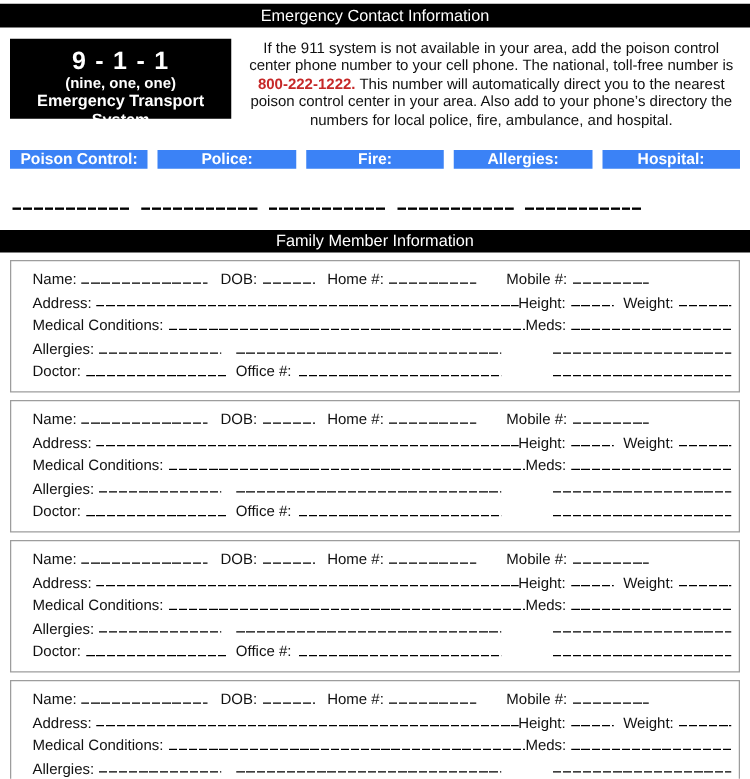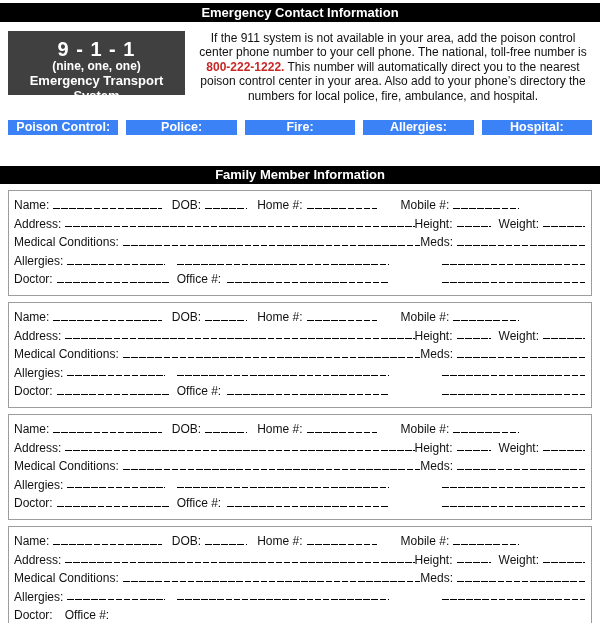--- a/index.html
+++ b/index.html
@@ -2,24 +2,24 @@
 <html><head>
 <meta charset="utf-8">
 <style>
   html,body{margin:0;padding:0;}
   body{
     width:600px;height:623px;overflow:hidden;background:#fff;
     font-family:"Liberation Sans","DejaVu Sans",sans-serif;color:#111;
   }
   
   .topbar{
-    background:#000;color:#fff;font-weight:bold;font-size:13px;
+    background:#000;color:#fff;font-weight:normal;font-size:13px;
     text-align:center;height:19px;line-height:19px;margin-top:3px;
   }
-  .topbar.family{height:18px;line-height:18px;margin-top:0;}
+  .topbar.family{height:18px;line-height:18px;margin-top:18px;}
 
   
   .intro{display:flex;margin:9px 8px 0 8px;}
   .badge{
     width:177px;height:64px;flex:none;background:#d22c2c;color:#fff;
     text-align:center;font-weight:bold;
   }
   .badge-num{font-size:20px;line-height:22px;letter-spacing:1px;padding-top:7px;}
   .badge-words{font-size:12px;line-height:13px;}
   .badge-sub{font-size:13px;line-height:15px;}
@@ -40,21 +40,21 @@
     background-repeat:no-repeat;background-position:left bottom;background-size:100% 1.3px;
     margin-bottom:-2px;
   }
   .contact-blanks{display:flex;gap:9px;margin:25px 0 0 10px;width:504px;}
   .cblank{flex:1;height:8px;background-size:100% 1.9px;
     background-image:repeating-linear-gradient(90deg,#000 0,#000 7px,rgba(0,0,0,0) 7px,rgba(0,0,0,0) 8.6px);}
 
   
   .member{border:1.5px solid #9d9d9d;margin:6px 8px 0 8px;padding:5px 6px 6px 5px;}
   .frow{display:flex;align-items:baseline;font-size:12px;height:18.6px;line-height:18.6px;white-space:nowrap;}
-  .lbl{flex:none;margin-right:4px;}
+  .lbl{flex:none;margin-right:4px;margin-left:12px;}
   .fl{flex:1 1 auto;}
   .row1{margin-right:66px;}
   .row1 .b-name{flex:1.65 1 auto;}
   .row1 .b-mobile{flex:1 1 auto;}
   .ml6{margin-left:0;text-align:center;}.ml8{margin-left:8px;}.ml10{margin-left:10px;}.ml12{margin-left:24px;}
   .b-dob{width:42px;}
   .b-home{width:70px;}
   .b-height{width:34px;}
   .b-weight{width:42px;}
   .b-meds{width:128px;}
@@ -63,21 +63,21 @@
   .b-doctor{width:112px;}
   .b-office{width:162px;margin-left:2px;}
   .b-right{width:143px;margin-left:auto;}
 </style>
 </head>
 <body>
 
 <div class="topbar">Emergency Contact Information</div>
 
 <div class="intro">
-  <div class="badge" style="background: #404040;">
+  <div class="badge" style="background: #000000;">
     <div class="badge-num">9 - 1 - 1</div>
     <div class="badge-words">(nine, one, one)</div>
     <div class="badge-sub">Emergency Transport System</div>
   </div>
   <p class="intro-text"><span>If the 911 system is not available in your area, add the poison control center phone number to your cell phone. The national, toll-free number is </span><span class="phone" style="color: rgb(198, 40, 40);">800-222-1222.</span><span> This number will automatically direct you to the nearest poison control center in your area. Also add to your phone’s directory the numbers for local police, fire, ambulance, and hospital.</span></p>
 </div>
 
 <div class="contact-bars">
   <div class="cbar">Poison Control:</div>
   <div class="cbar">Police:</div>

